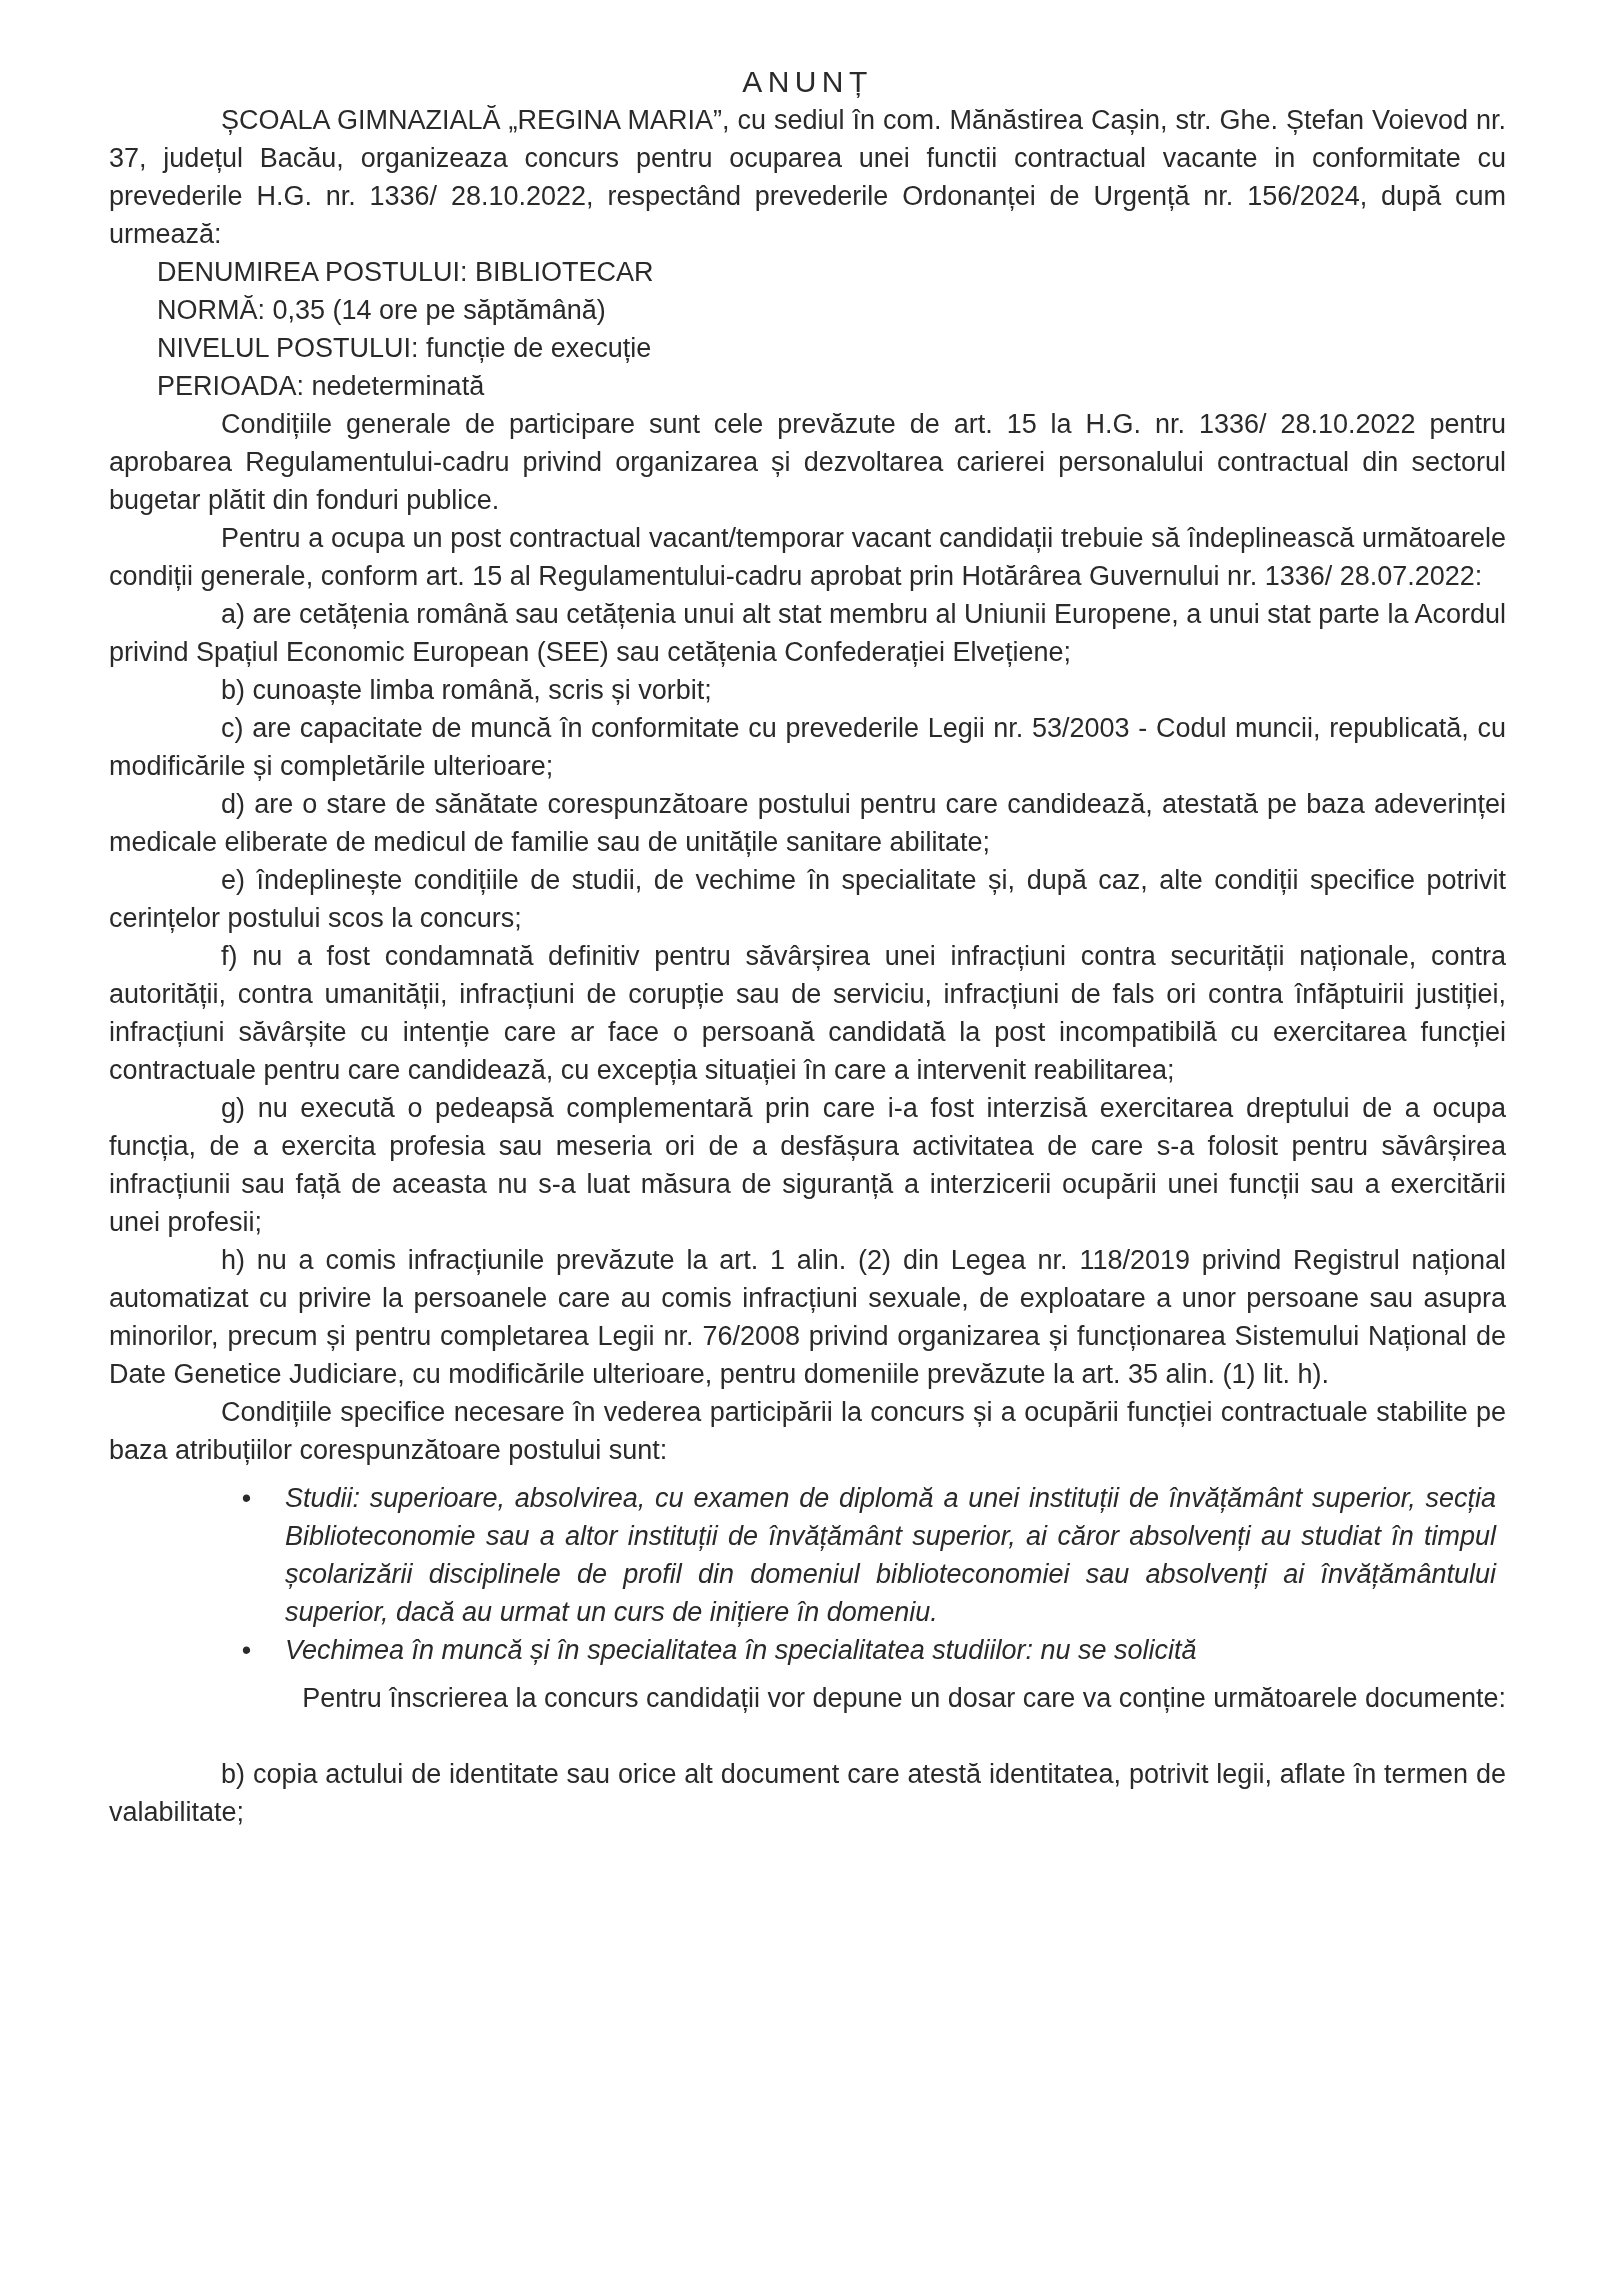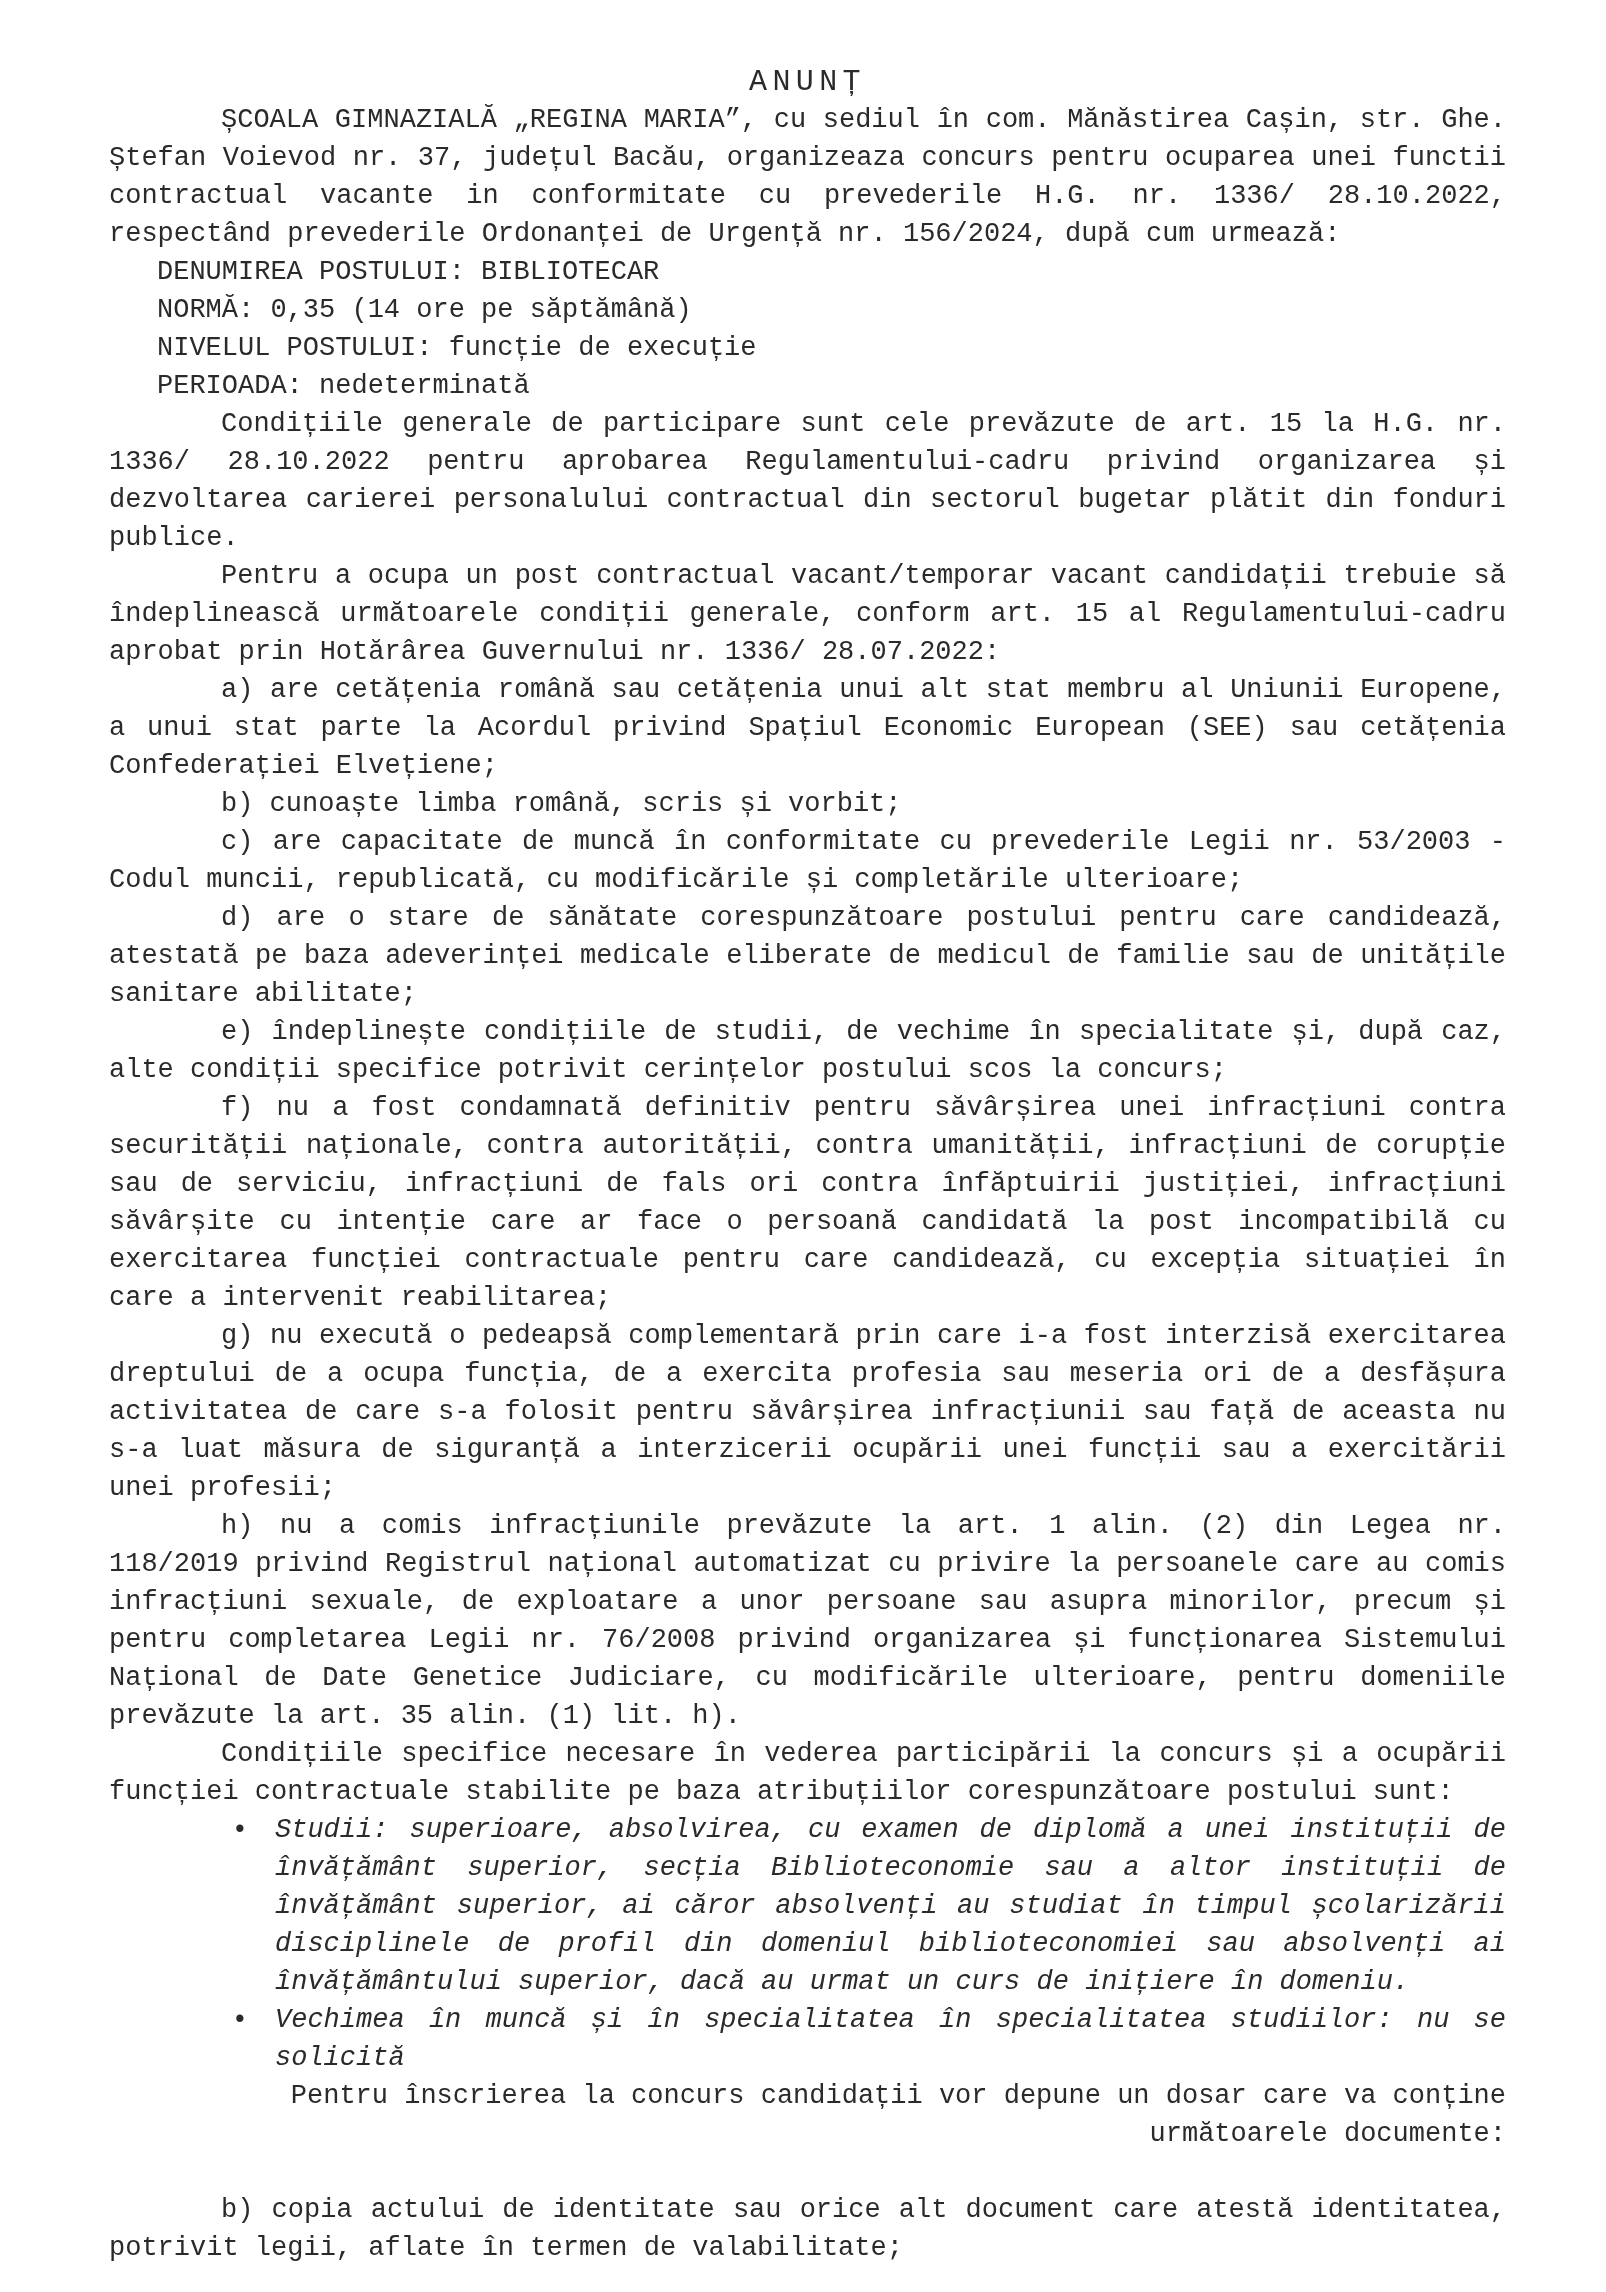--- a/index.html
+++ b/index.html
@@ -1,39 +1,39 @@
 <!DOCTYPE html>
 <html style="font-size:14.3px"><head>
   <meta charset="utf-8">
   <style>
     html, body { margin: 0; padding: 0; background: #ffffff; }
     body { width: 1607px; height: 2293px; position: relative; overflow: hidden; }
     .page {
       position: absolute;
       left: 109px; top: 63px; width: 1397px;
-      font-family: Liberation Mono, monospace;
+      font-family: Liberation Sans, sans-serif;
       color: #2a2a2a;
       font-size: 27px;
       line-height: 38px;
       text-align: justify;
     }
     .title {
       text-align: center;
       font-size: 30px;
       letter-spacing: 5.4px;
       margin: 0 0 0 0;
       height: 38px;
     }
     p { margin: 0; }
     .indent { text-indent: 112px; }
     .line { text-align: left; margin-left: 48px; }
     .gap { height: 38px; }
     ul.spec {
       list-style: none;
-      margin: 0; padding: 0 0 0 130px;
+      margin: 10px; padding: 0 0 0 130px;
       font-style: italic;
     }
     ul.spec li { position: relative; padding-left: 36px; }
     ul.spec li::before {
       content: "\2022";
       position: absolute; left: -7.2px; top: 0;
       font-style: normal;
     }
     .left { text-align: right; }
   </style>

